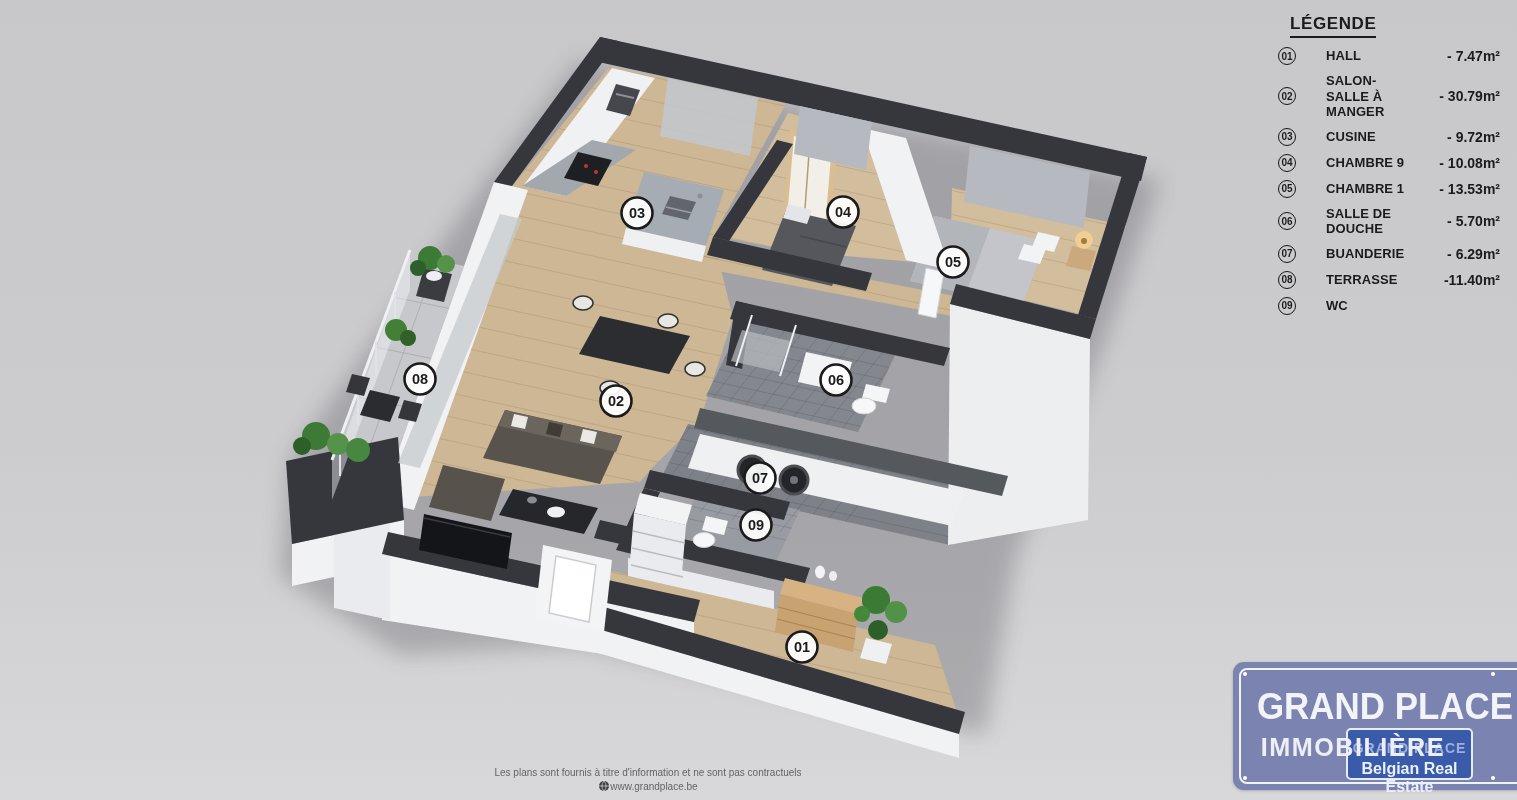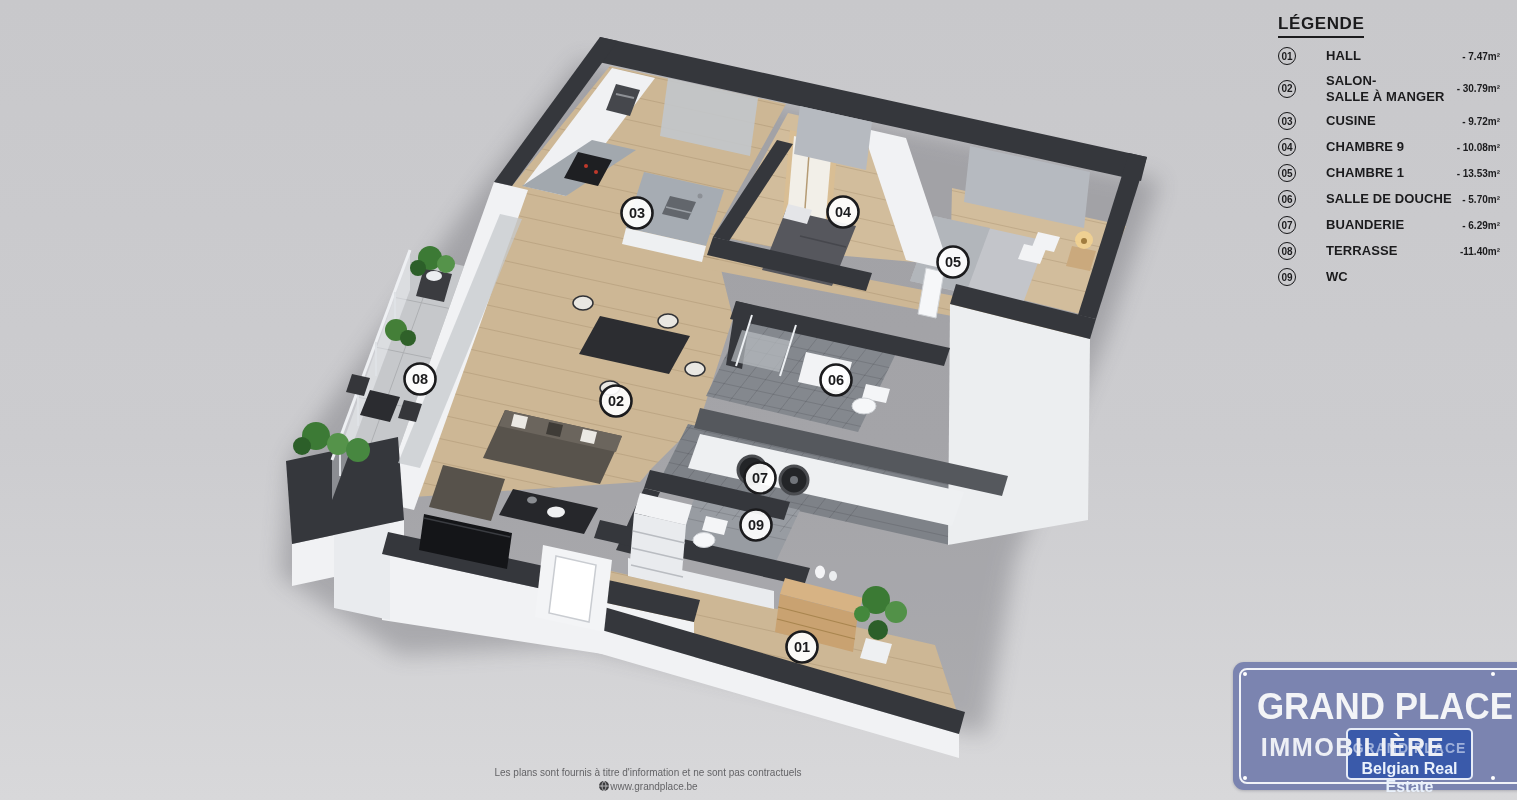--- a/index.html
+++ b/index.html
@@ -3,29 +3,29 @@
 <meta charset="utf-8">
 <style>
   html,body{margin:0;padding:0;background:#cbcbce;}
   .stage{position:relative;width:1517px;height:800px;overflow:hidden;
          background:linear-gradient(180deg,#c8c8cb 0%,#cccccf 55%,#d8d8da 100%);
          font-family:"Liberation Sans", sans-serif;}
   svg text{font-family:"Liberation Sans", sans-serif;}
 
   
   .legend{position:absolute;left:1278px;top:14px;width:222px;color:#1b1b1d;}
-  .legend-title{display:inline-block;margin:0 0 9px 0;font-size:17px;font-weight:700;
+  .legend-title{display:inline-block;margin:0 0 9px 12px;font-size:17px;font-weight:700;
                 letter-spacing:.6px;border-bottom:2.4px solid #1b1b1d;padding-bottom:2px;}
   .lrow{display:flex;align-items:center;margin:0 0 8px 0;min-height:18px;}
   .lnum{flex:0 0 18px;height:18px;box-sizing:border-box;border:1.8px solid #161618;
         border-radius:50%;display:flex;align-items:center;justify-content:center;
         font-size:10px;font-weight:700;margin-right:8px;background:transparent;}
   .lname{flex:1 1 auto;min-width:0;font-size:13px;font-weight:700;line-height:1.2;
          white-space:pre-line;letter-spacing:.1px;margin-left:22px;}
-  .larea{margin-left:auto;font-size:10px;font-weight:700;white-space:pre;padding-left:6px;}
+  .larea{margin-left:auto;font-size:14px;font-weight:700;white-space:pre;padding-left:6px;}
 
   
   .logo{position:absolute;left:1233px;top:662px;width:304px;height:128px;
         background:#7b84b0;border-radius:11px;box-shadow:0 1px 3px rgba(40,40,60,.25);}
   .logo-border{position:absolute;inset:6px;border:2px solid rgba(248,249,252,.95);border-radius:8px;}
   .logo-dot{position:absolute;width:4px;height:4px;background:#fff;border-radius:50%;
             left:10px;top:10px;box-shadow:248px 0 0 #fff,0 104px 0 #fff,248px 104px 0 #fff;}
   .logo-line1{position:absolute;top:24px;left:0;right:0;text-align:center;
               font-size:36px;font-weight:800;color:#f3f4f7;letter-spacing:0;
               transform:scaleX(.97);}

